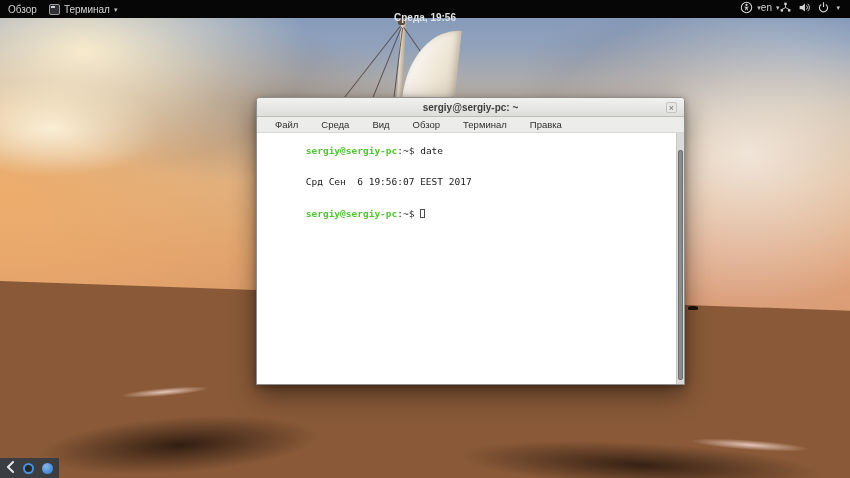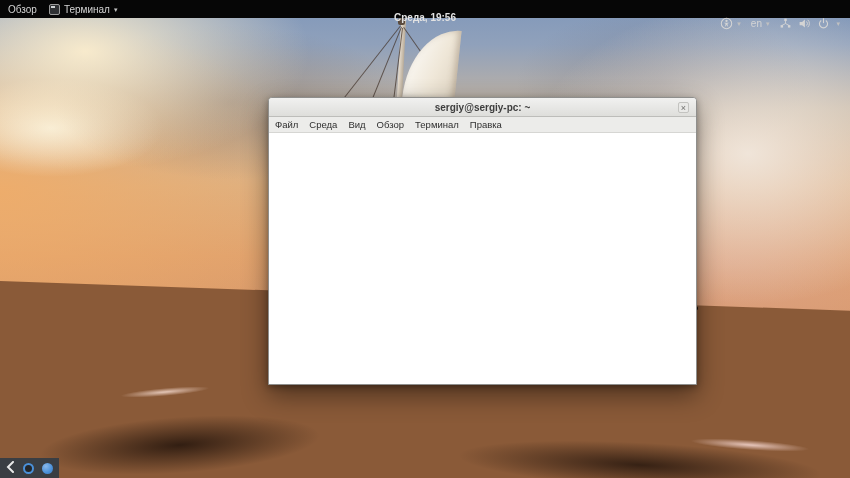--- a/index.html
+++ b/index.html
@@ -60,40 +60,40 @@
   .topbar { position:absolute; left:0; top:0; width:850px; height:18px; z-index:30;
     background:#060606; color:#d4d4d4; display:flex; align-items:center;
     font-size:10px; }
   .tb-left { display:flex; align-items:center; gap:12px; padding-left:8px; }
   .tb-btn { display:flex; align-items:center; gap:4px; height:18px; cursor:default; }
   .caret { font-size:7px; color:#c0c0c0; line-height:1; }
   .appicon { width:11px; height:11px; background:#2f3134; border:1px solid #9a9a9a; border-radius:2px; position:relative; }
   .appicon::after { content:""; position:absolute; left:1px; top:1px; width:4px; height:2px; background:#cfd2d4; }
   .tb-clock { position:absolute; left:50%; transform:translateX(-50%); top:0; height:34px;
     display:flex; align-items:center; font-weight:bold; font-size:10px; color:#e2e2e2; }
-  .tb-right { position:absolute; right:10px; top:16px; height:15px; display:flex; align-items:center; gap:10px; }
+  .tb-right { position:absolute; right:10px; top:0; height:15px; display:flex; align-items:center; }
   .tb-group { display:flex; align-items:center; gap:6px; }
   .tb-ico svg { display:block; }
 
   
-  .window { position:absolute; left:268px; top:97px; width:429px; height:288px; z-index:20;
+  .window { position:absolute; left:256px; top:97px; width:429px; height:288px; z-index:20;
     border:1px solid #8f8f8d; border-radius:4px 4px 0 0;
     box-shadow:0 10px 26px rgba(0,0,0,0.45), 0 2px 6px rgba(0,0,0,0.3);
     background:#fff; display:flex; flex-direction:column; }
   .titlebar { height:19px; flex:0 0 19px; position:relative;
     background:linear-gradient(180deg,#f1f1f0,#dededb);
     border-bottom:1px solid #bdbdba; border-radius:3px 3px 0 0;
     display:flex; align-items:center; justify-content:center; }
   .title-text { font-size:10px; font-weight:bold; color:#3e3e3e; }
   .close-btn { position:absolute; right:7px; top:4px; width:11px; height:11px;
     display:flex; align-items:center; justify-content:center;
     font-size:9px; color:#6e6e6c; border:1px solid #c3c3c0; border-radius:2px; background:#e9e9e7; }
   .menubar { height:16px; flex:0 0 16px; background:#ececea; border-bottom:1px solid #d6d6d3;
     display:flex; align-items:center; gap:11px; padding-left:6px; font-size:9.5px; color:#2f2f2f; }
-  .menu-item { cursor:default; }
+  .menu-item { cursor:default;margin-left:12px; }
   .content { position:relative; flex:1; background:#ffffff; overflow:hidden;
     font-family:"DejaVu Sans Mono", monospace; font-size:9.5px; line-height:10.5px;
     padding:2px 12px 2px 3px; color:#1b1b1b; }
   .term-line { white-space:pre; }
   .p-user { color:#55c337; font-weight:bold; }
   .p-sep  { color:#2d2d2d; }
   .p-cmd  { color:#1b1b1b; }
   .cursor { display:inline-block; width:5px; height:9px; border:1px solid #4b4b4b;
     vertical-align:-1px; background:transparent; }
   .scrollbar { position:absolute; right:0; top:0; width:8px; height:100%;
@@ -195,20 +195,34 @@
       </span>
     </div>
     <div class="menubar">
       <span class="menu-item">Файл</span>
       <span class="menu-item">Среда</span>
       <span class="menu-item">Вид</span>
       <span class="menu-item">Обзор</span>
       <span class="menu-item">Терминал</span>
       <span class="menu-item">Правка</span>
     </div>
+    <div class="content">
+      <div class="term-line">
+        <span class="p-user">sergiy@sergiy-pc</span><span class="p-sep">:~$ </span><span class="p-cmd">date</span>
+      </div>
+      <div class="term-line">
+        <span>Срд Сен  6 19:56:07 EEST 2017</span>
+      </div>
+      <div class="term-line">
+        <span class="p-user">sergiy@sergiy-pc</span><span class="p-sep">:~$ </span><span class="cursor"></span>
+      </div>
+      <div class="scrollbar">
+        <div class="scroll-thumb"></div>
+      </div>
+    </div>
   </div>
 
   <div class="bottombar">
     <span>
       <svg width="9" height="12" viewBox="0 0 9 12">
         <path d="M7 1 L2 6 L7 11" stroke="#e8e8e8" stroke-width="2" fill="none" stroke-linecap="round"></path>
       </svg>
     </span>
     <span class="ring-ico"></span>
     <span class="blue-ico"></span>

